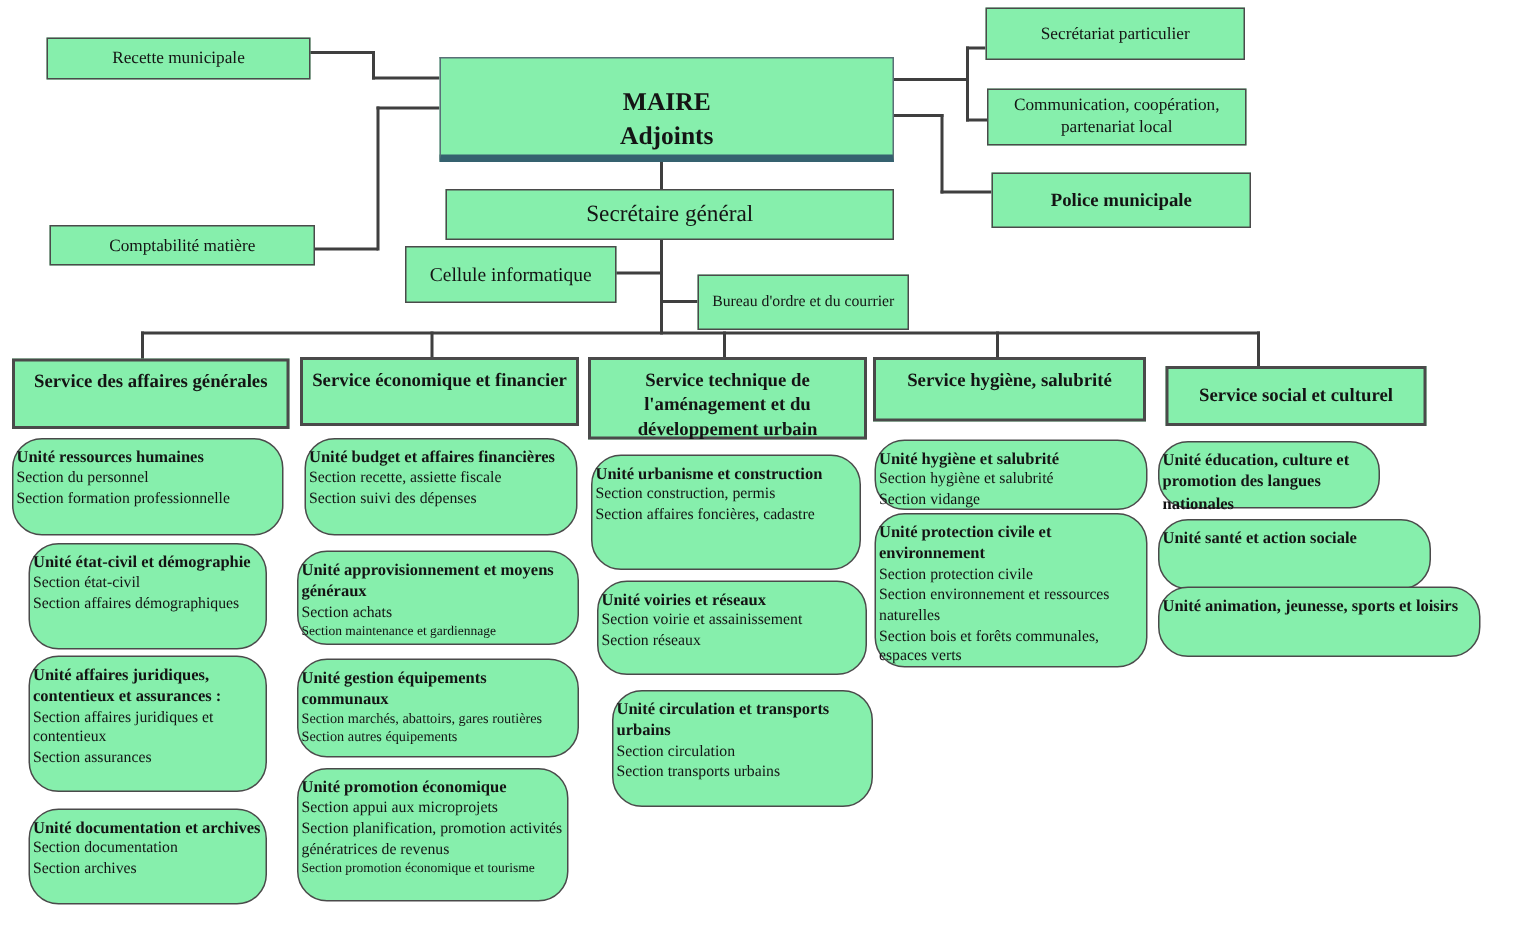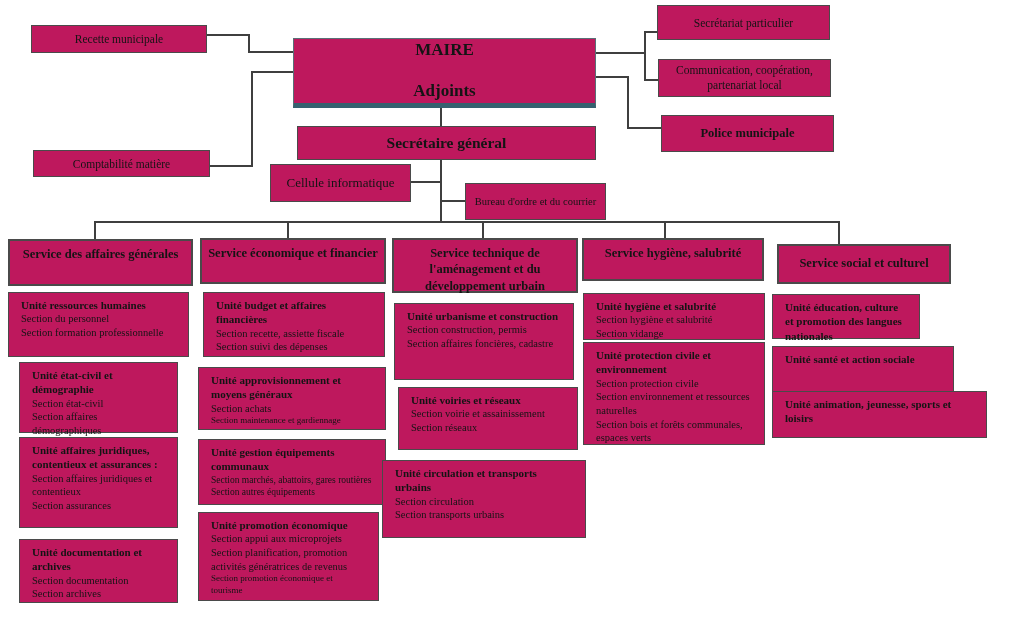--- a/index.html
+++ b/index.html
@@ -8,38 +8,38 @@
     --teal:#35616f;
     --text:#141414;
   }
   html,body{margin:0;padding:0;background:#fff;}
   #canvas{
     position:relative;width:1024px;height:633px;background:#ffffff;
     font-family:"Liberation Serif","DejaVu Serif",serif;
     color:var(--text);overflow:hidden;
   }
   .box{
-    position:absolute;box-sizing:border-box;background:#be185d;
+    position:absolute;box-sizing:border-box;background:#86efac;
     border:1.5px solid var(--border);
   }
   .ctr{display:flex;align-items:center;justify-content:center;text-align:center;}
   .topbox{font-size:11.5px;}
   .maire{
     border:1.5px solid #5a6f77;border-bottom:5px solid var(--teal);
     font-weight:bold;font-size:17px;line-height:1.35;
-    display:flex;flex-direction:column;align-items:center;justify-content:space-between;
-  }
-  .sg{font-weight:bold;font-size:15.5px;}
+    display:flex;flex-direction:column;align-items:center;justify-content:flex-end;
+  }
+  .sg{font-weight:normal;font-size:15.5px;}
   .policebold{font-weight:bold;font-size:12.5px;}
   .svc{
     border-width:2px;font-weight:bold;font-size:12.5px;line-height:1.3;
     display:flex;justify-content:center;text-align:center;
     padding:5px 4px 0 4px;
   }
-  .unit{font-size:10.5px;line-height:1.3;padding:5px 12px;}
+  .unit{font-size:10.5px;line-height:1.3;padding:5px 2px;border-radius:20px;}
   .unit .t{font-weight:bold;font-size:11px;}
   .s-sm{font-size:9px;}
   .line{position:absolute;background:var(--line);}
 </style>
 </head>
 <body>
 
 <div id="canvas">
 
   <div class="line" style="left:205px;top:34px;width:45px;height:2px"></div>
@@ -176,21 +176,21 @@
     <div>Section construction, permis</div>
     <div>Section affaires foncières, cadastre</div>
   </div>
 
   <div class="box unit" style="left:398px;top:387px;width:180px;height:63px">
     <div class="t">Unité voiries et réseaux</div>
     <div>Section voirie et assainissement</div>
     <div>Section réseaux</div>
   </div>
 
-  <div class="box unit" style="left:382px;top:460px;width:204px;height:78px">
+  <div class="box unit" style="left:408px;top:460px;width:174px;height:78px">
     <div class="t">Unité circulation et transports urbains</div>
     <div>Section circulation</div>
     <div>Section transports urbains</div>
   </div>
 
   <div class="box unit" style="left:583px;top:293px;width:182px;height:47px">
     <div class="t">Unité hygiène et salubrité</div>
     <div>Section hygiène et salubrité</div>
     <div>Section vidange</div>
   </div>

